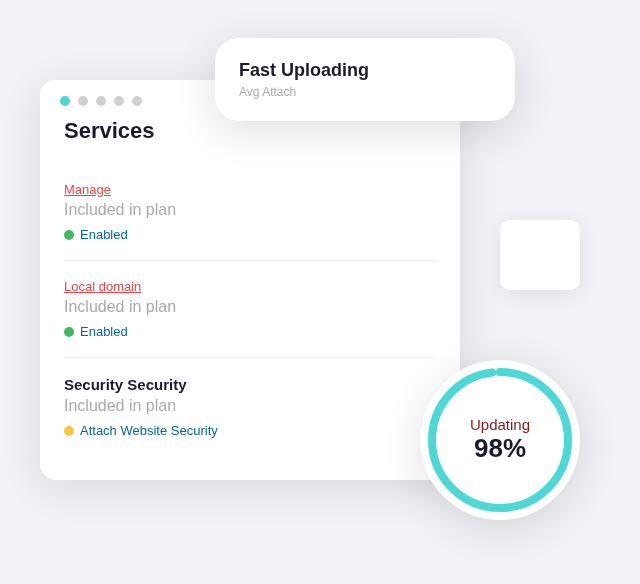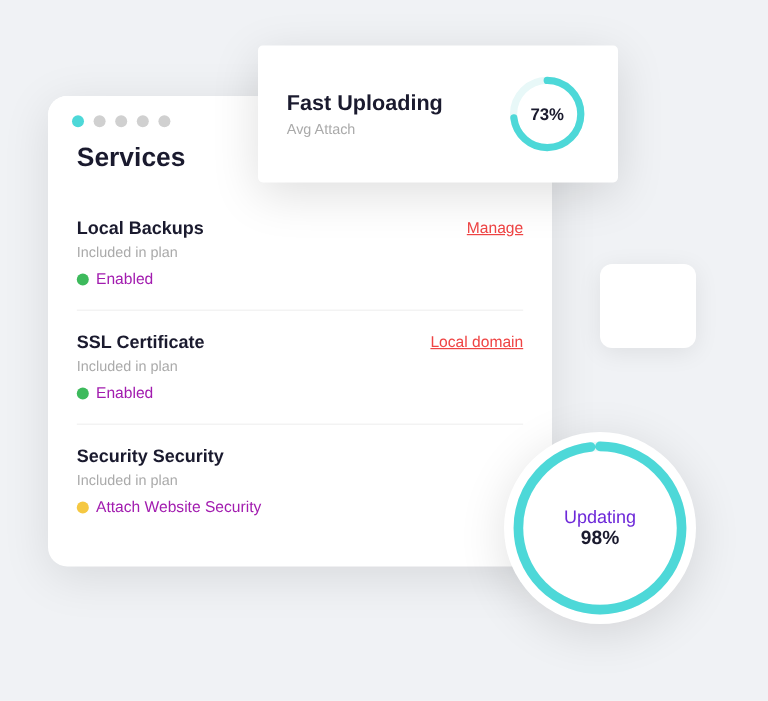--- a/index.html
+++ b/index.html
@@ -83,50 +83,50 @@
     }
 
     .service-action {
       font-size: 13px;
       color: #ef4444;
       text-decoration: underline;
       cursor: pointer;
     }
 
     .service-plan {
-      font-size: 12px;
+      font-size: 16px;
       color: #aaa;
       margin-bottom: 8px;
     }
 
     .service-status {
       display: flex;
       align-items: center;
       gap: 6px;
       font-size: 13px;
-      color: #a21caf;
+      color: #0369a1;
     }
 
     .status-dot {
       width: 10px;
       height: 10px;
       border-radius: 50%;
       flex-shrink: 0;
     }
     .status-dot-green { background: #3dba5c; }
     .status-dot-yellow { background: #f5c842; }
 
     
     .upload-card {
       position: absolute;
       top: 38px;
       left: 215px;
       width: 300px;
       background: #fff;
-      border-radius: 4px;
+      border-radius: 24px;
       box-shadow: 0 10px 40px rgba(0,0,0,0.13);
       padding: 22px 24px;
       display: flex;
       justify-content: space-between;
       align-items: center;
       z-index: 10;
     }
 
     .upload-label {
       font-size: 18px;
@@ -198,82 +198,72 @@
       box-shadow: 0 8px 40px rgba(0,0,0,0.12);
       display: flex;
       flex-direction: column;
       align-items: center;
       justify-content: center;
       z-index: 5;
     }
 
     .updating-label {
       font-size: 15px;
-      color: #6d28d9;
+      color: #7f1d1d;
       font-weight: 500;
     }
 
     .updating-percent {
-      font-size: 16px;
+      font-size: 26px;
       font-weight: 700;
       color: #1a1a2e;
     }
 
     .updating-svg {
       position: absolute;
       top: 0;
       left: 0;
     }
   </style>
 </head>
 <body>
 
 <div class="scene">
 
   <div class="upload-card">
     <div>
       <div class="upload-label">Fast Uploading</div>
       <div class="upload-sub">Avg Attach</div>
     </div>
-    <div class="circular-progress">
-      <svg width="70" height="70">
-        <circle class="progress-bg" cx="35" cy="35" r="28"></circle>
-        <circle class="progress-fill-teal" cx="35" cy="35" r="28" stroke-dasharray="175.93" stroke-dashoffset="47.5">
-        </circle>
-      </svg>
-      <div class="progress-text">73%</div>
-    </div>
   </div>
 
   <div class="services-card">
     <div class="window-chrome">
       <div class="dot dot-teal"></div>
       <div class="dot dot-gray"></div>
       <div class="dot dot-gray"></div>
       <div class="dot dot-gray"></div>
       <div class="dot dot-gray"></div>
     </div>
     <div class="card-content">
       <div class="services-title">Services</div>
 
       <div class="service-item">
         <div class="service-header">
-          <span class="service-name">Local Backups</span>
           <span class="service-action">Manage</span>
         </div>
         <div class="service-plan">Included in plan</div>
         <div class="service-status">
           <span class="status-dot status-dot-green"></span>
           <span>Enabled</span>
         </div>
       </div>
 
       <div class="service-item">
         <div class="service-header">
-          <span class="service-name">SSL Certificate</span>
           <span class="service-action">Local domain</span>
         </div>
         <div class="service-plan">Included in plan</div>
         <div class="service-status">
           <span class="status-dot status-dot-green"></span>
           <span>Enabled</span>
         </div>
       </div>
 
       <div class="service-item">

